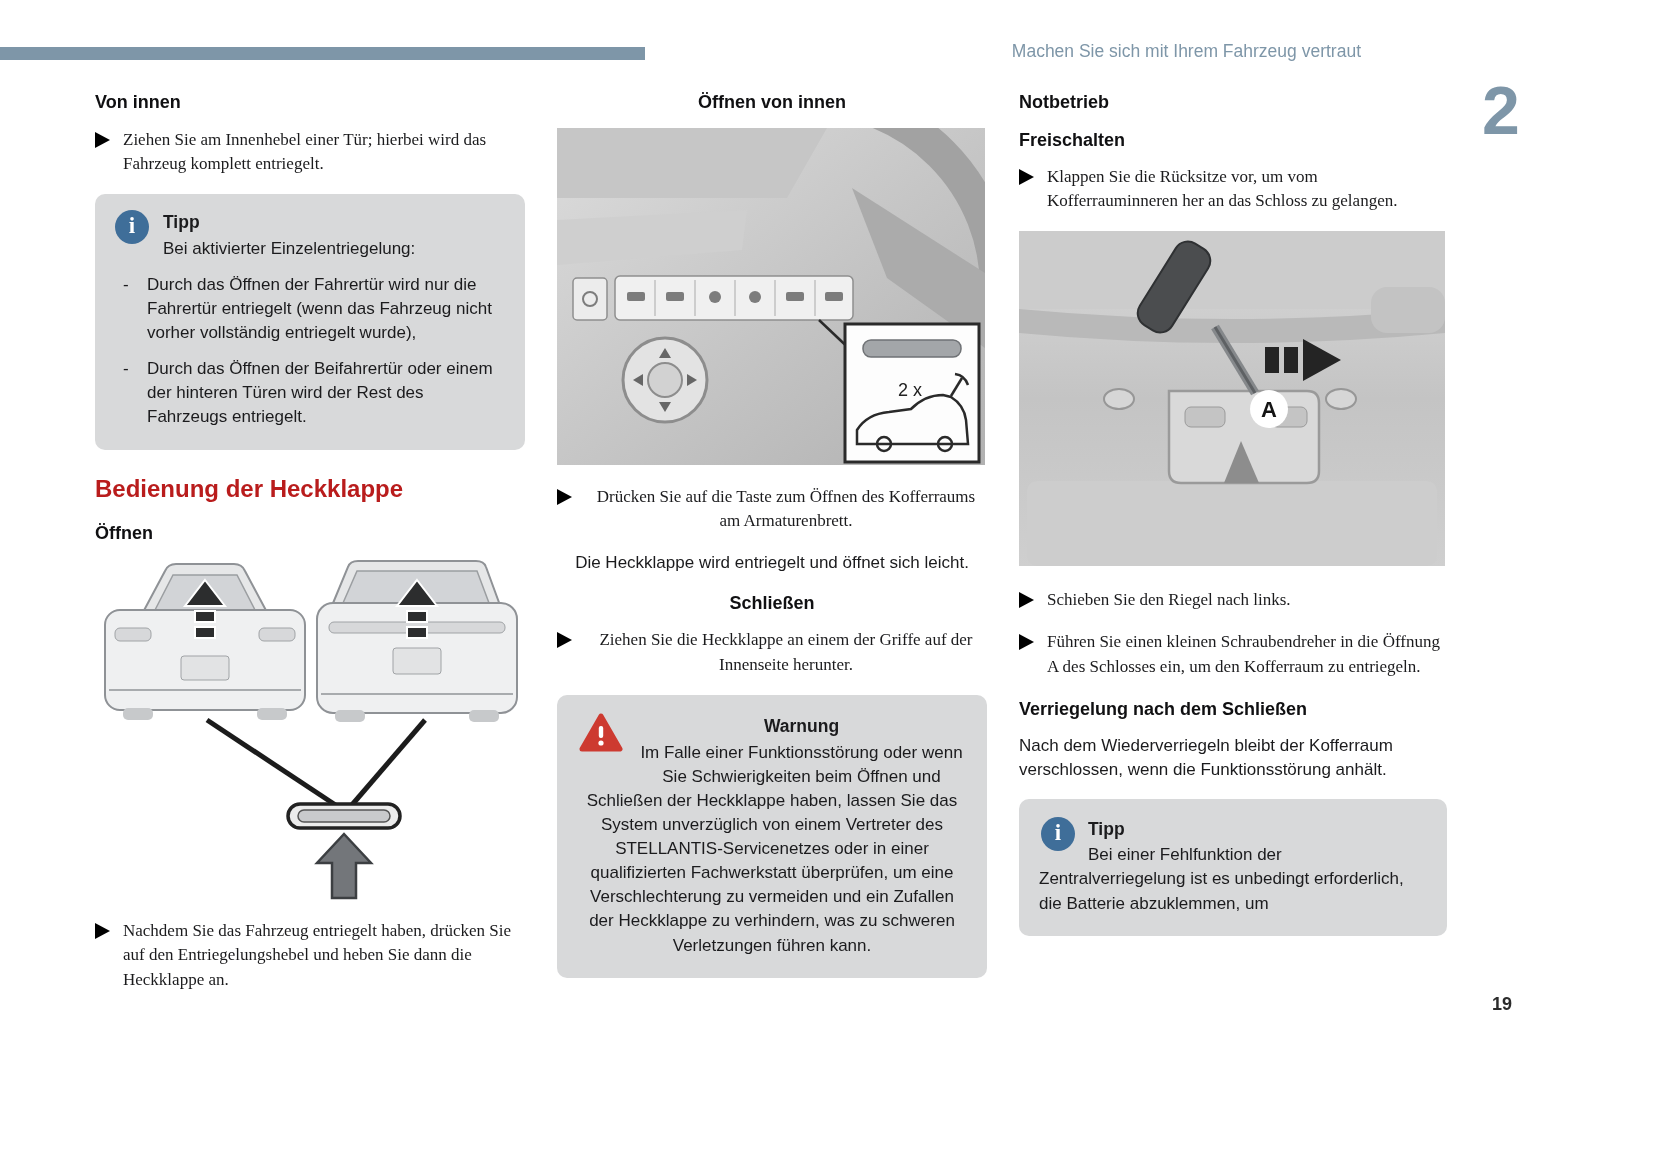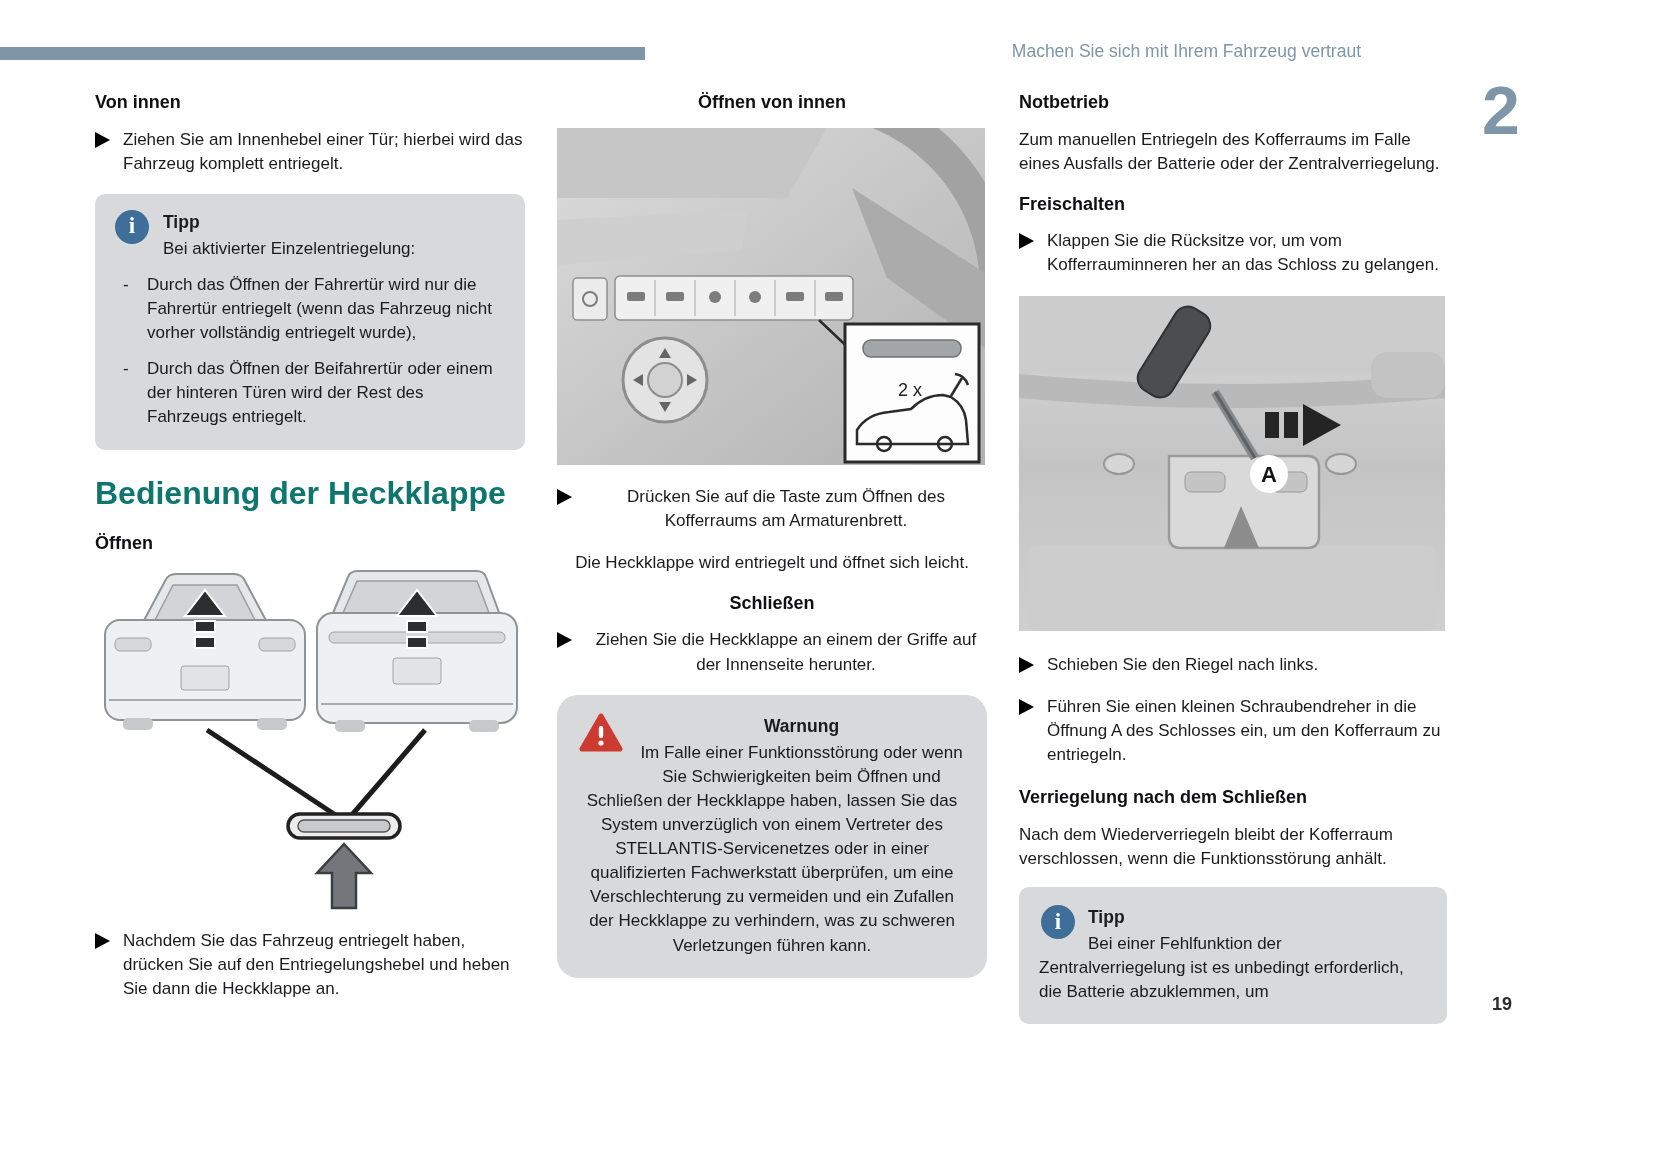--- a/index.html
+++ b/index.html
@@ -14,23 +14,23 @@
   .chapter-number { position:absolute; top:76px; left:1482px; font-size:68px; font-weight:bold; color:#7e96a8; line-height:1; }
   .page-number { position:absolute; left:1492px; top:992px; font-size:18px; font-weight:bold; color:#2b2b2b; }
 
   .col { position:absolute; top:90px; width:430px; }
   .col1 { left:95px; }
   .col2 { left:557px;text-align:center; }
   .col3 { left:1019px; width:428px; }
 
   h3.sec { font-size:18px; font-weight:bold; color:#101012; margin:0 0 12px; }
   .para { margin:0 0 16px; }
-  .main-title { font-size:32px; line-height:1.22; color:#0f766e; font-weight:600; margin:24px 0 18px; }
-
-  .bullet { display:flex; margin:0 0 18px; }
+  .main-title { font-size:24px; line-height:1.22; color:#b91c1c; font-weight:600; margin:24px 0 18px; }
+
+  .bullet { display:flex; margin:0 0 18px;font-family:Liberation Serif, serif; }
   .tri { width:0; height:0; border-left:15px solid #000; border-top:8px solid transparent;
          border-bottom:8px solid transparent; margin:4px 13px 0 0; flex:none; }
 
   .gray-box { background:#d8d9da; border-radius:10px; padding:16px 20px 20px; margin:2px 0 22px; }
   .box-title { font-weight:bold; font-size:17.5px; margin-bottom:2px; }
 
   .tip-head { display:flex; gap:14px; margin-bottom:6px; }
   .info-icon { flex:none; width:34px; height:34px; border-radius:50%; background:#3f6e99; color:#fff;
                display:flex; align-items:center; justify-content:center;
                font-family:"Liberation Serif", serif; font-size:23px; font-weight:bold; font-style:normal; }
@@ -207,37 +207,36 @@
 
     <p class="para">Die Heckklappe wird entriegelt und öffnet sich leicht.</p>
 
     <h3 class="sec">Schließen</h3>
 
     <div class="bullet">
       <span class="tri"></span>
       <span>Ziehen Sie die Heckklappe an einem der Griffe auf der Innenseite herunter.</span>
     </div>
 
-    <div class="gray-box clearfix" style="margin-top:14px;border-radius:21px;">
+    <div class="gray-box clearfix" style="margin-top:14px;">
       <span class="float-icon">
         <svg width="44" height="40" viewBox="0 0 44 40">
           <path d="M22 3 L41 36 L3 36 Z" fill="#cd3a30" stroke="#cd3a30" stroke-width="5" stroke-linejoin="round"></path>
           <rect x="19.8" y="13" width="4.4" height="12" rx="2" fill="#ffffff"></rect>
           <circle cx="22" cy="30" r="2.6" fill="#ffffff"></circle>
         </svg>
       </span>
       <div class="box-title" style="padding-top:3px;">Warnung</div>
       <div>Im Falle einer Funktionsstörung oder wenn Sie Schwierigkeiten beim Öffnen und Schließen der Heckklappe haben, lassen Sie das System unverzüglich von einem Vertreter des STELLANTIS-Servicenetzes oder in einer qualifizierten Fachwerkstatt überprüfen, um eine Verschlechterung zu vermeiden und ein Zufallen der Heckklappe zu verhindern, was zu schweren Verletzungen führen kann.</div>
     </div>
   </section>
 
   <section class="col col3">
     <h3 class="sec">Notbetrieb</h3>
 
-    <p class="para">Zum manuellen Entriegeln des Kofferraums im Falle eines Ausfalls der Batterie oder der Zentralverriegelung.</p>
 
     <h3 class="sec">Freischalten</h3>
 
     <div class="bullet">
       <span class="tri"></span>
       <span>Klappen Sie die Rücksitze vor, um vom Kofferrauminneren her an das Schloss zu gelangen.</span>
     </div>
 
     <figure>
       <svg class="fig3" viewBox="0 0 426 335" width="426" height="335">

